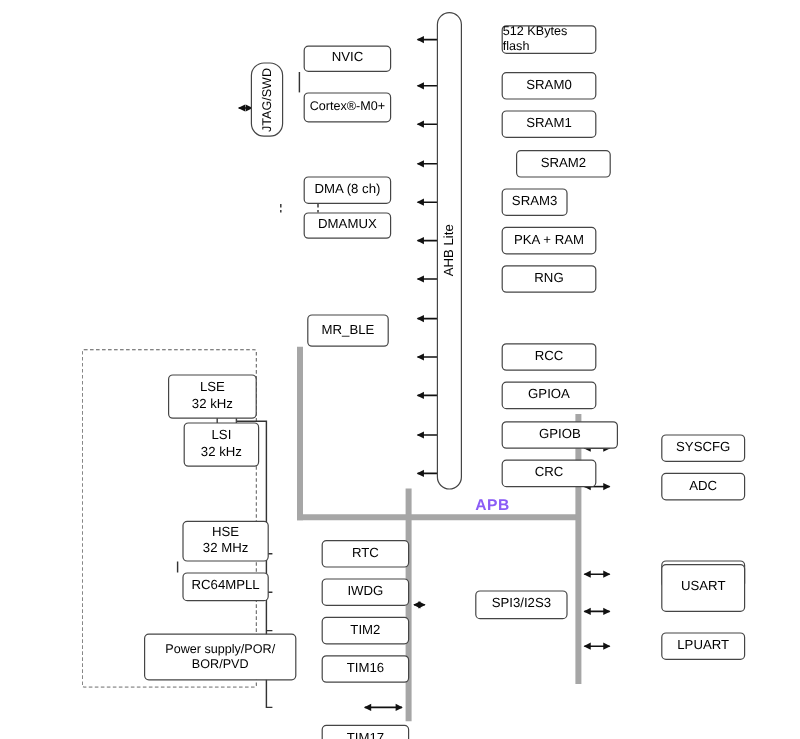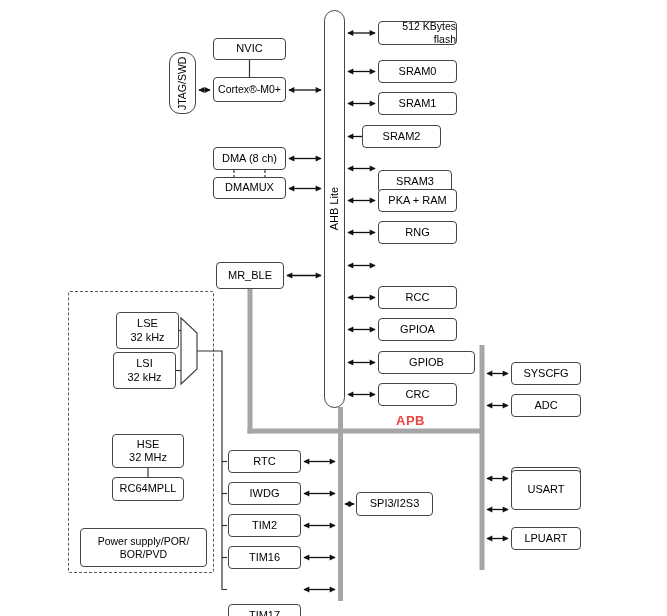--- a/index.html
+++ b/index.html
@@ -4,28 +4,28 @@
 <style>
   html,body { margin:0; padding:0; background:#fff; }
   .stage {
     position:relative; width:667px; height:616px; background:#ffffff;
     font-family:"Liberation Sans", sans-serif; overflow:hidden; color:#000;
   }
   .box {
     position:absolute; box-sizing:border-box; background:#fff;
     border:1.2px solid #454545; border-radius:4px;
     display:flex; flex-direction:column; align-items:center; justify-content:center;
-    font-size:11px; text-align:right; line-height:1.2;
+    font-size:11px; text-align:left; line-height:1.2;margin-left:40px;
   }
   .capsule { border-radius:11px; }
   .small { font-size:10.5px; }
   .vtext { transform:rotate(-90deg); white-space:nowrap; }
   .svg-layer { position:absolute; left:0; top:0; }
   .dashed-region { position:absolute; box-sizing:border-box; border:1.4px dashed #595959; border-radius:2px; background:transparent; }
-  .apb-label { position:absolute; color:#ef4444; font-weight:bold; font-size:13px; letter-spacing:0.5px; }
+  .apb-label { position:absolute; color:#8b5cf6; font-weight:bold; font-size:13px; letter-spacing:0.5px; }
 </style>
 </head>
 <body>
 
 <div class="stage">
 
   <div class="dashed-region" style="left:68px;top:291px;width:146px;height:282px"></div>
 
   <svg class="svg-layer" width="667" height="616">
     <defs>
@@ -106,30 +106,30 @@
   <div class="box" style="left:213px;top:177px;width:73px;height:22px">DMAMUX</div>
   <div class="box" style="left:216px;top:262px;width:68px;height:27px">MR_BLE</div>
 
   <div class="box capsule" style="left:324px;top:10px;width:21px;height:398px">
     <span class="vtext">AHB Lite</span>
   </div>
 
   <div class="box small" style="left:378px;top:21px;width:79px;height:24px">512 KBytes flash</div>
   <div class="box" style="left:378px;top:60px;width:79px;height:23px">SRAM0</div>
   <div class="box" style="left:378px;top:92px;width:79px;height:23px">SRAM1</div>
-  <div class="box" style="left:362px;top:125px;width:79px;height:23px">SRAM2</div>
-  <div class="box" style="left:378px;top:170px;width:74px;height:23px">SRAM3</div>
+  <div class="box" style="left:390px;top:125px;width:79px;height:23px">SRAM2</div>
+  <div class="box" style="left:378px;top:157px;width:55px;height:23px">SRAM3</div>
   <div class="box" style="left:378px;top:189px;width:79px;height:23px">PKA + RAM</div>
   <div class="box" style="left:378px;top:221px;width:79px;height:23px">RNG</div>
   <div class="box" style="left:378px;top:286px;width:79px;height:23px">RCC</div>
   <div class="box" style="left:378px;top:318px;width:79px;height:23px">GPIOA</div>
   <div class="box" style="left:378px;top:351px;width:97px;height:23px">GPIOB</div>
   <div class="box" style="left:378px;top:383px;width:79px;height:23px">CRC</div>
 
-  <div class="box" style="left:116px;top:312px;width:63px;height:37px">
+  <div class="box" style="left:100px;top:312px;width:74px;height:37px">
     <span>LSE</span>
     <span>32 kHz</span>
   </div>
   <div class="box" style="left:113px;top:352px;width:63px;height:37px">
     <span>LSI</span>
     <span>32 kHz</span>
   </div>
   <div class="box" style="left:112px;top:434px;width:72px;height:34px">
     <span>HSE</span>
     <span>32 MHz</span>

